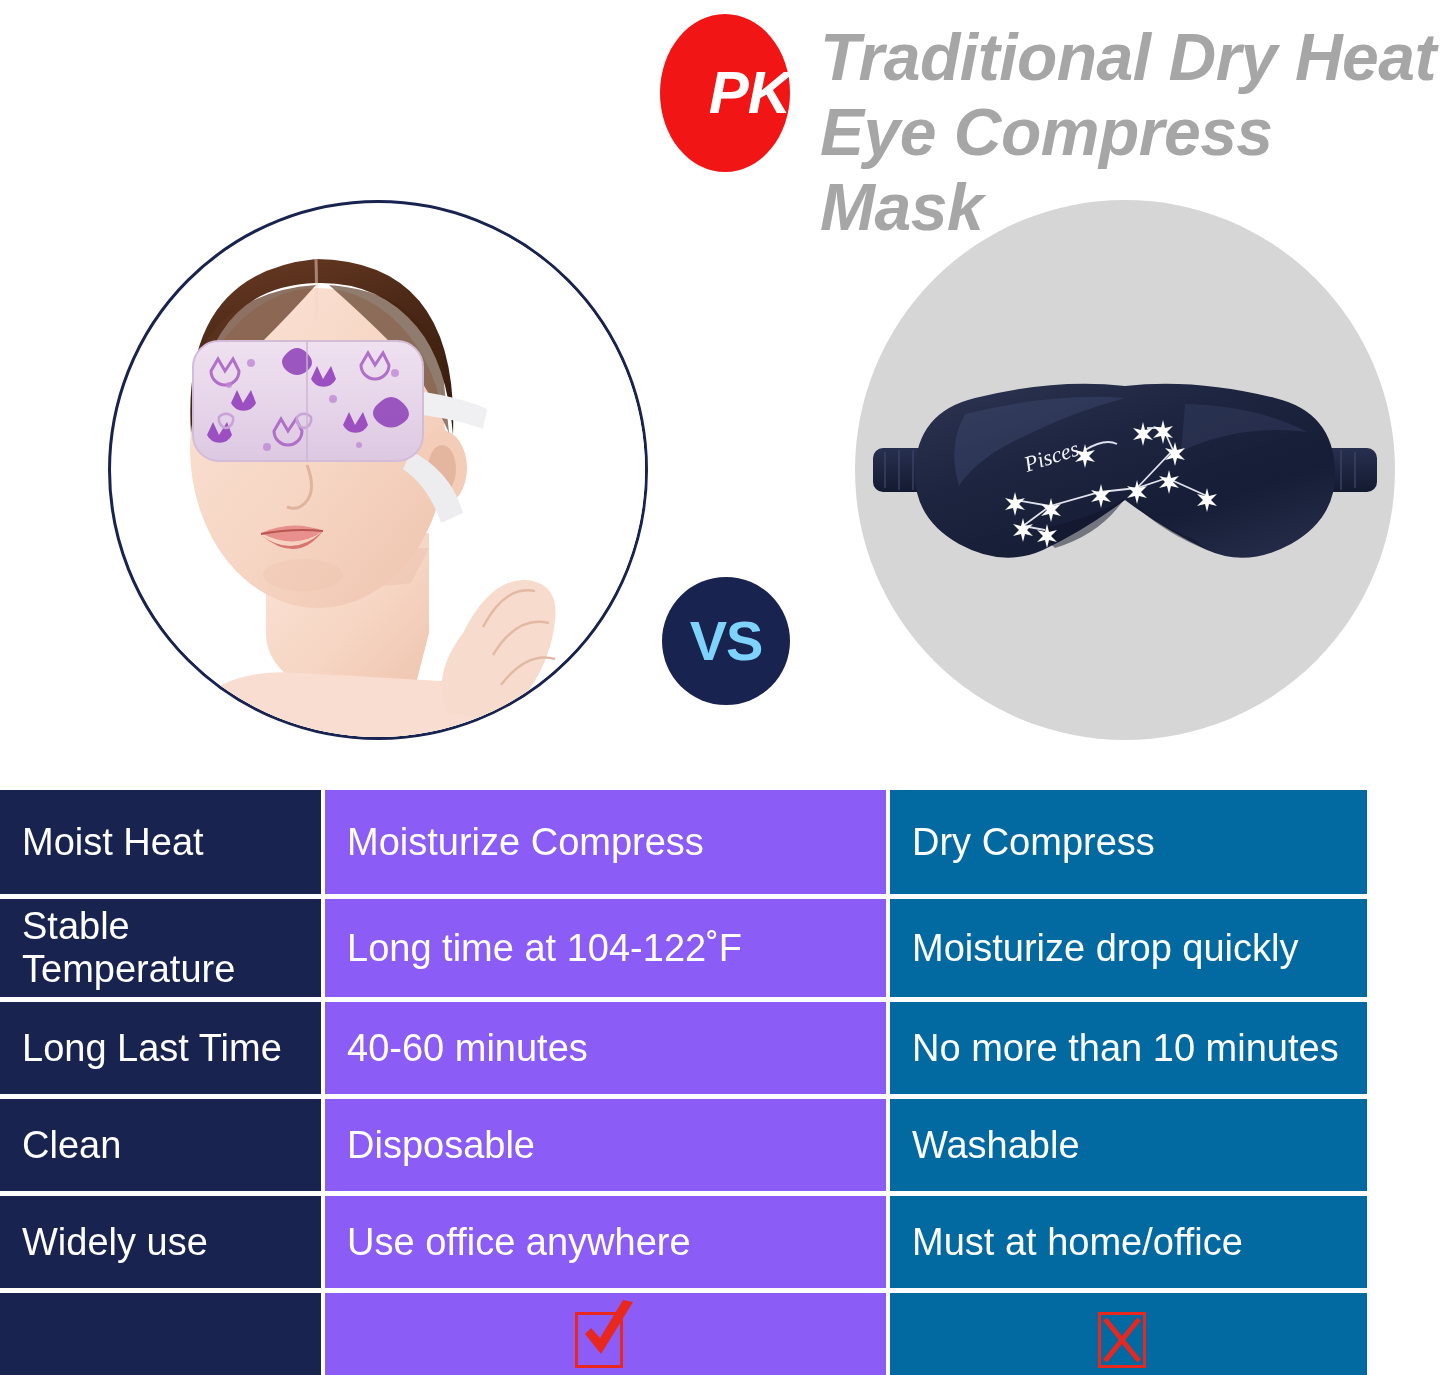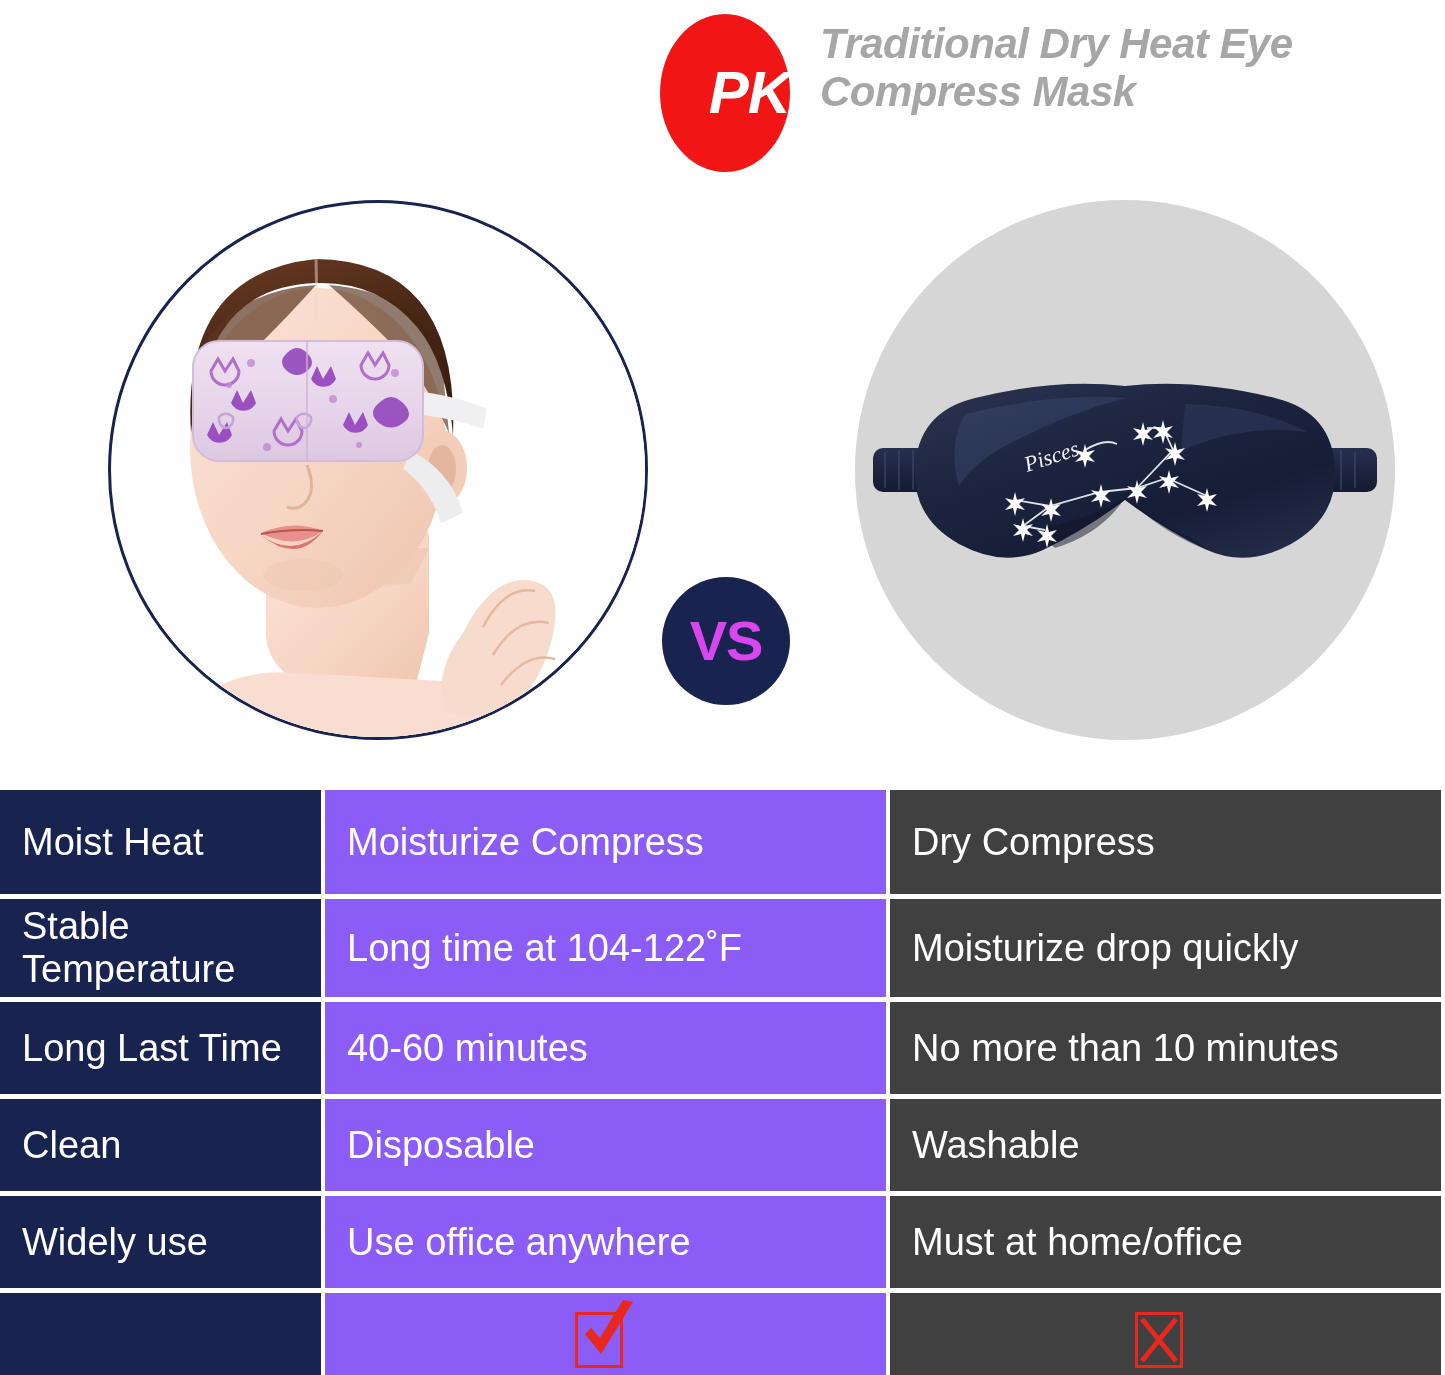--- a/index.html
+++ b/index.html
@@ -26,21 +26,21 @@
     border-radius:50%;
     background:#f21515;
     display:flex; align-items:center; justify-content:flex-end;
   }
   .pk-badge span {
     color:#ffffff; font-size:60px; font-weight:700; font-style:italic;
     letter-spacing:-1px; line-height:1;
   }
   .title-right {
     position:absolute; left:820px; top:20px; width:620px;
-    font-style:italic; font-weight:700; font-size:42px; line-height:1.14;
+    font-style:italic; font-weight:700; font-size:66px; line-height:1.14;
     color:#a6a6a6; letter-spacing:-0.5px;
   }
 
   
   .hero { position:absolute; left:0; top:185px; width:1445px; height:590px; }
 
   .circle-left {
     position:absolute; left:108px; top:15px;
     width:540px; height:540px; border-radius:50%;
     background:#ffffff; border:3px solid #18234f;
@@ -53,21 +53,21 @@
   }
 
   .vs-badge {
     position:absolute; left:662px; top:392px;
     width:128px; height:128px; border-radius:50%;
     background:#18234f;
     display:flex; align-items:center; justify-content:center;
     z-index:5;
   }
   .vs-badge span {
-    color:#d946ef; font-size:56px; font-weight:700; line-height:1;
+    color:#7dd3fc; font-size:56px; font-weight:700; line-height:1;
     letter-spacing:-1px;
   }
 
   
   .model { position:absolute; left:0; top:0; width:540px; height:540px; }
 
   
   .silkmask { position:absolute; left:0; top:0; width:540px; height:540px; }
 
   
@@ -84,21 +84,21 @@
 
   .cell {
     display:flex; align-items:center;
     padding:12px 22px;
     font-size:38px; color:#ffffff;
     line-height:1.12;
     overflow:hidden;
   }
   .c-feature { width:325px; background:#18234f; border-right:4px solid #ffffff; }
   .c-moist   { width:565px; background:#8b5cf6; border-right:4px solid #ffffff; }
-  .c-dry     { width:551px; background:#404040; }
+  .c-dry     { width:477px; background:#0369a1; }
 
   .r1 .cell { height:104px; }
   .r2 .cell { height:98px; }
   .r3 .cell { height:92px; }
   .r4 .cell { height:92px; }
   .r5 .cell { height:92px; }
   .r6 .cell { height:92px; justify-content:center; padding:0; }
 
   
   .mark-wrap { position:relative; width:62px; height:66px; }

